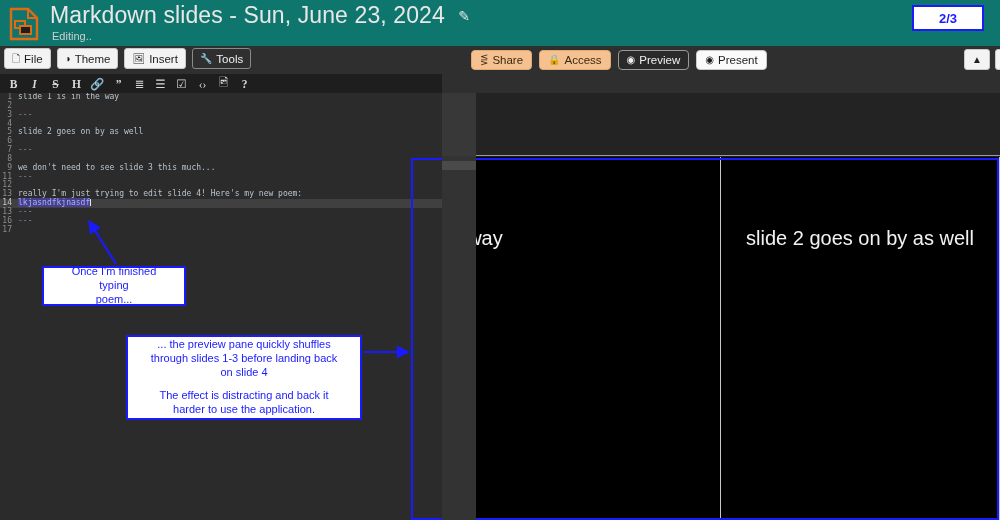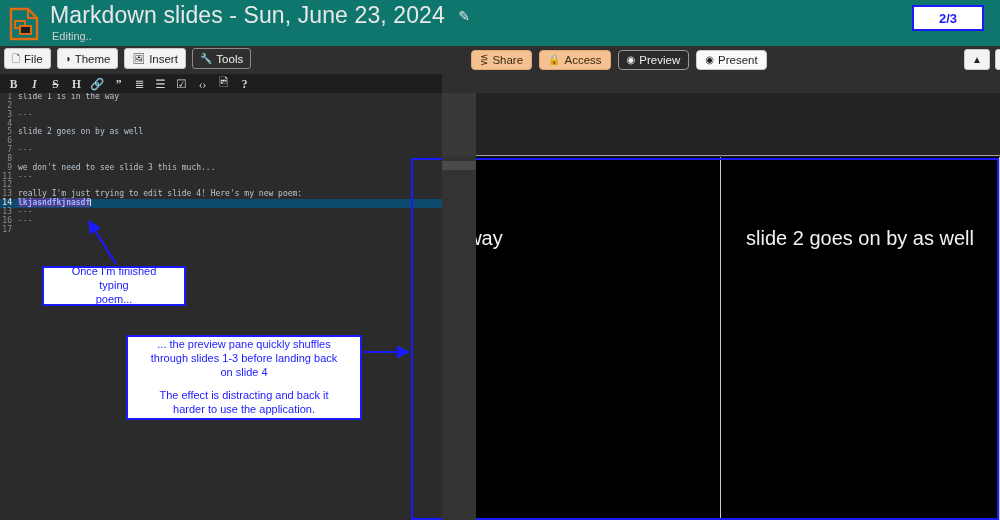--- a/index.html
+++ b/index.html
@@ -109,21 +109,21 @@
   .editor {
     position: absolute; top: 93px; left: 0; width: 442px; height: 427px;
     background: #2b2b2b;
     font-family: "DejaVu Sans Mono", monospace;
     font-size: 8px;
     overflow: hidden;
   }
   .code-line {
     height: 8.85px; line-height: 8.85px; display: flex; white-space: pre;
   }
-  .code-line.active { background: #0c4a6e; font-weight: bold; }
+  .code-line.active { background: #404040; }
   .ln {
     width: 18px; text-align: right; padding-right: 6px;
     color: #8d8d8d; flex: 0 0 auto;
   }
   .code-line.active .ln { color: #c8c8c8; }
   .ct { color: #b8c4cf; flex: 1 1 auto; }
   .ct .hr { color: #7f8fa0; }
   .sel {
     background: #4a3f8a; color: #9fb4ff;
   }

